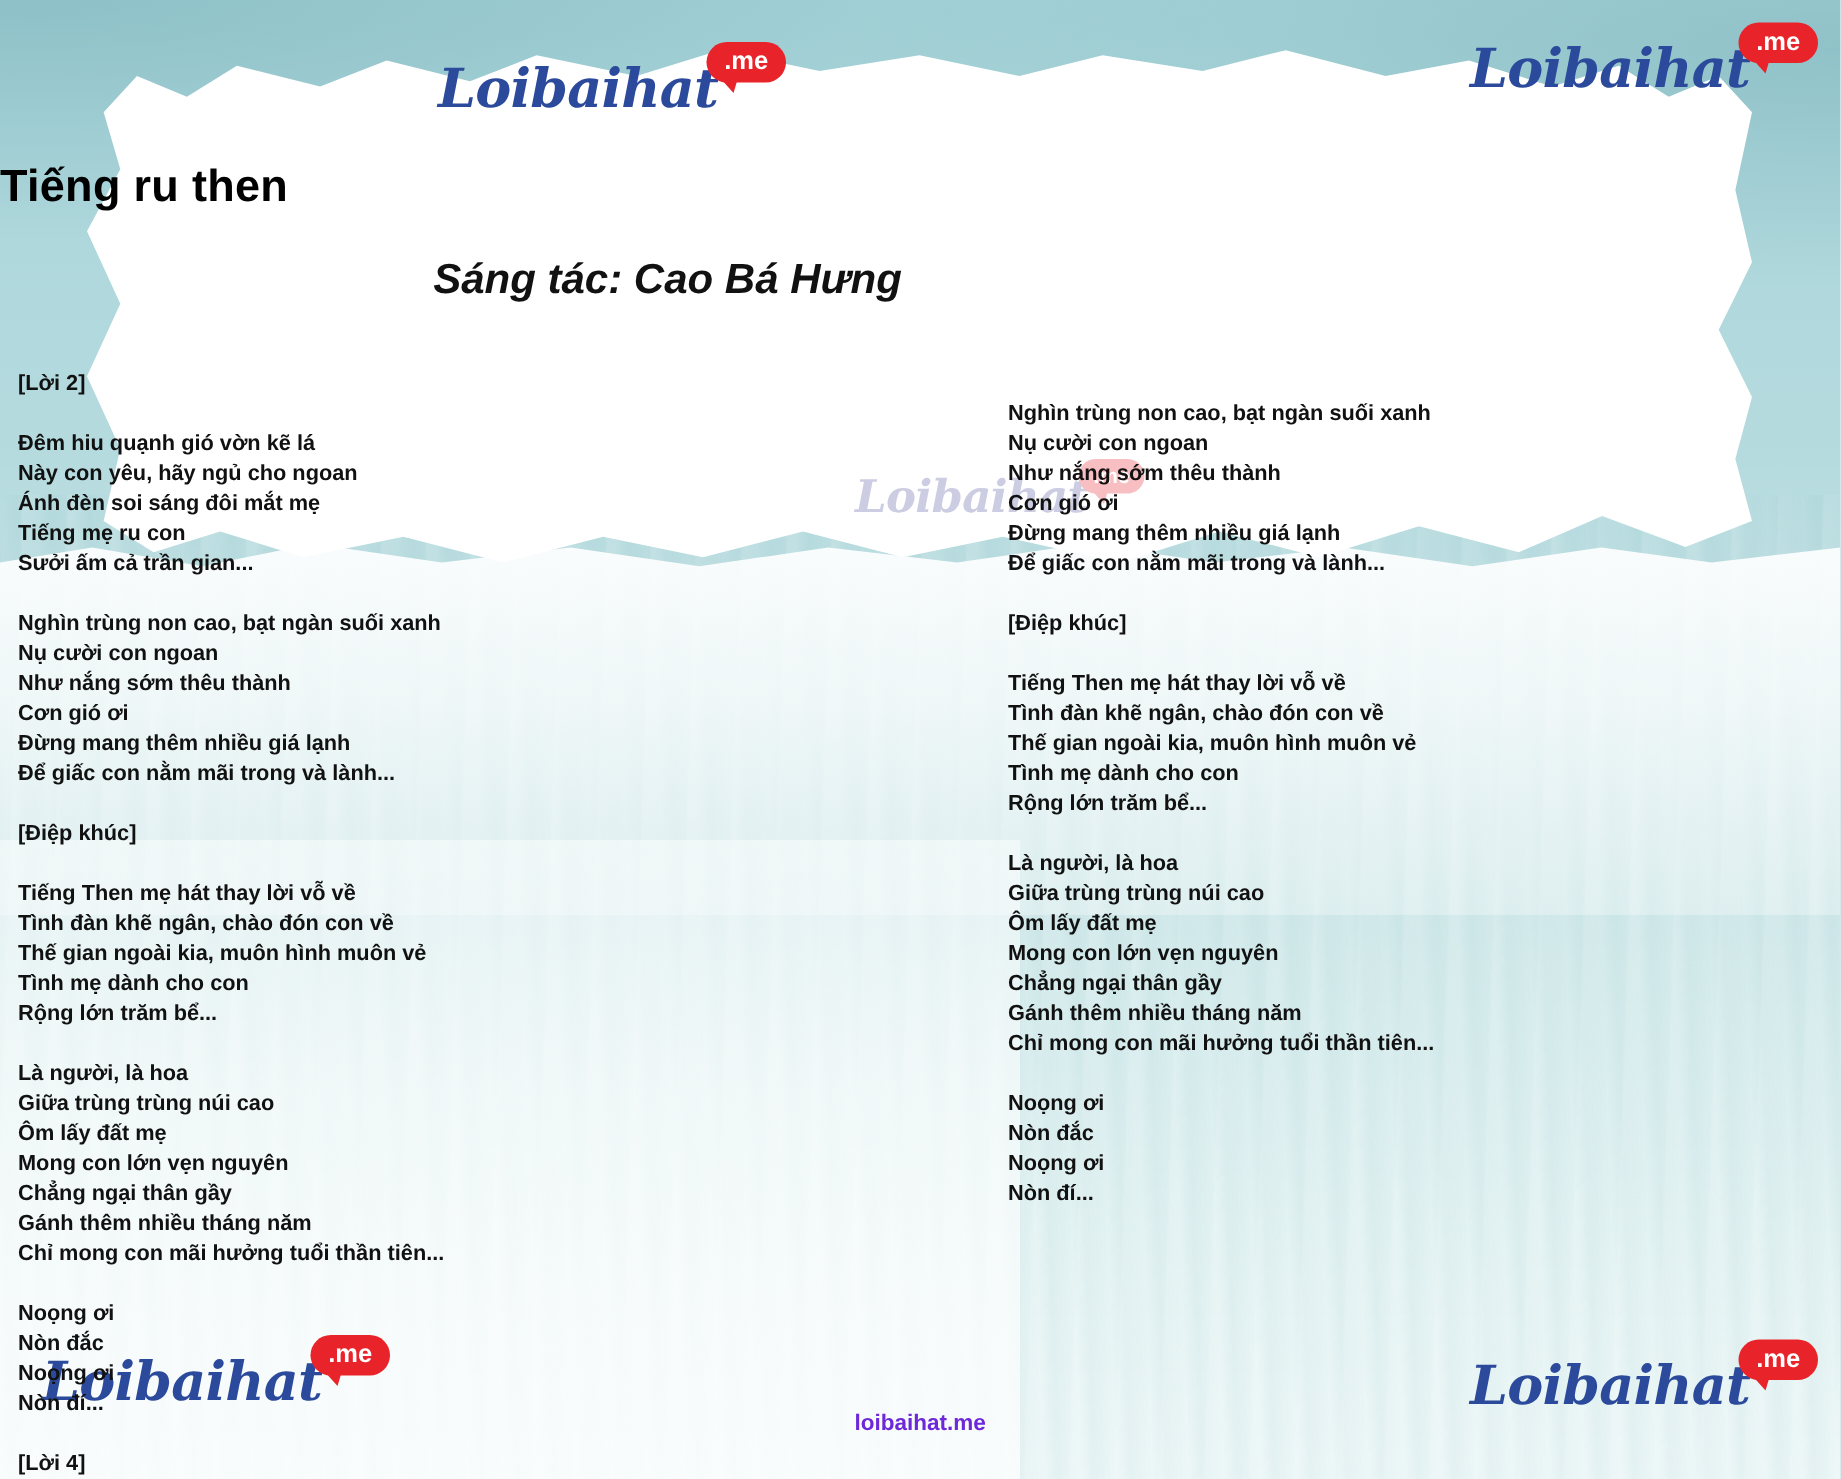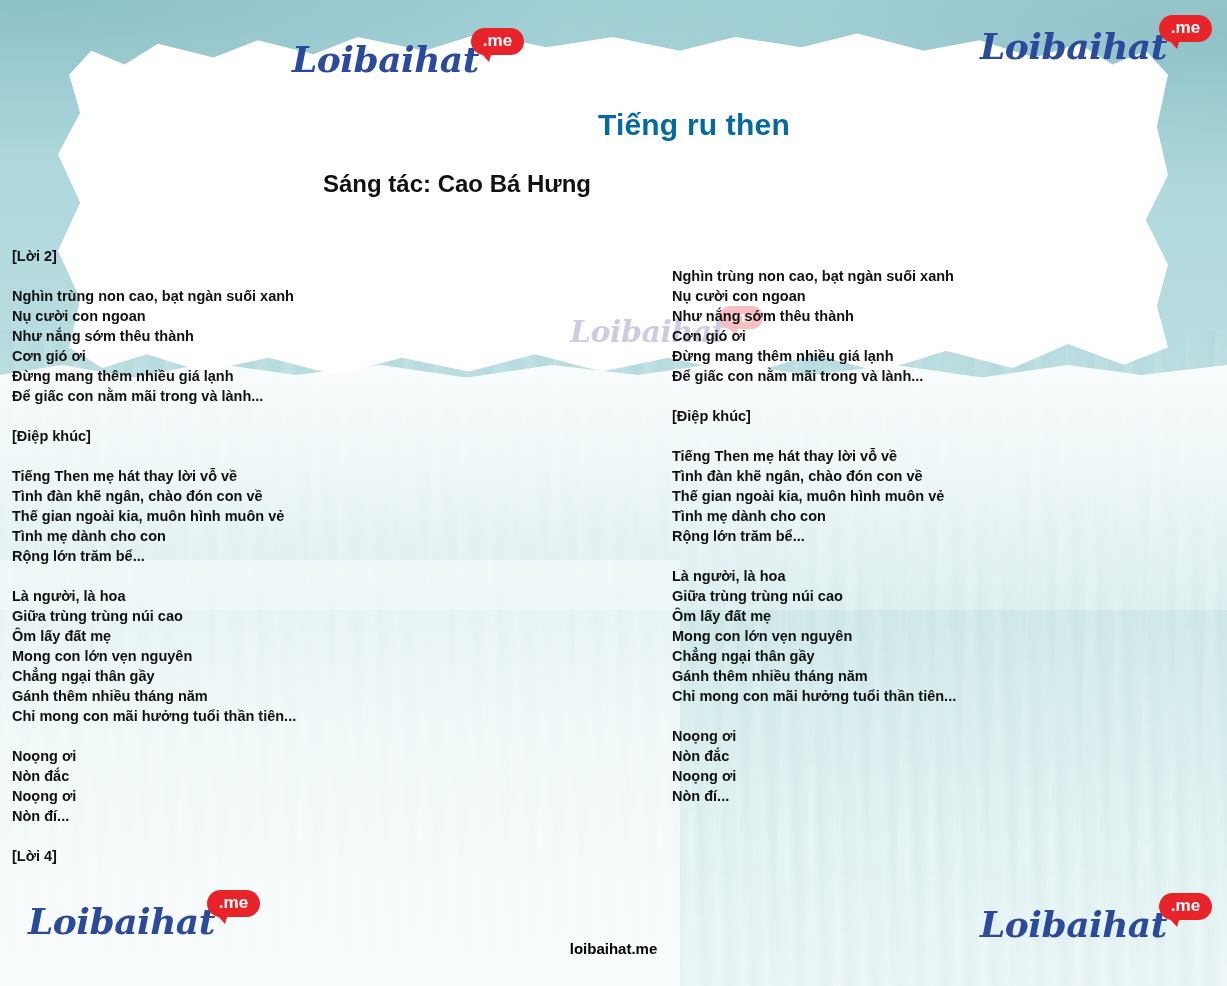--- a/index.html
+++ b/index.html
@@ -158,35 +158,35 @@
   
   #logo-bottom-right { left: 980px; top: 903px; }
   #logo-bottom-right .wordmark { font-size: 36px; }
   #logo-bottom-right .bubble { font-size: 17px; padding: 3px 12px 4px; margin-left: -8px; margin-top: -10px; }
 
   
   #song-title {
     position: absolute;
     left: 0; top: 108px;
     width: 790px;
-    text-align: right;
+    text-align: left;
     font-size: 30px;
     font-weight: 700;
-    color: #0369a1;
+    color: #000000;
     letter-spacing: .2px;
   }
   #song-author {
     position: absolute;
     left: 0; top: 170px;
     width: 890px;
     text-align: center;
-    font-size: 24px;
-    font-weight: 700;
+    font-size: 28px;
+    font-weight: 700;
+    font-style: italic;
     color: #111111;
-    padding-left: 12px;
   }
 
   
   .col {
     position: absolute;
     font-size: 14.5px;
     font-weight: 700;
     color: #111111;
     line-height: 20px;
     white-space: pre-wrap;
@@ -197,21 +197,21 @@
   .block { margin: 0 0 20px 0; }
   .block:last-child { margin-bottom: 0; }
 
   #site-footer {
     position: absolute;
     left: 0; top: 940px;
     width: 1227px;
     text-align: center;
     font-size: 15px;
     font-weight: 700;
-    color: #000000;
+    color: #6d28d9;
   }
 </style>
 </head>
 <body>
 
 <div id="page">
 
   <div class="bg-base"></div>
   <div class="bg-dark-top"></div>
   <div class="bg-wash-1"></div>
@@ -242,21 +242,25 @@
   </div>
 
   <div class="logo" id="logo-bottom-right">
     <span class="wordmark">Loibaihat</span>
     <span class="bubble">.me</span>
   </div>
 
   <div id="song-title">Tiếng ru then</div>
   <div id="song-author">Sáng tác: Cao Bá Hưng</div>
 
-  <div class="col" id="lyrics-col-left"><div class="block">[Lời 2]</div><div class="block">Nghìn trùng non cao, bạt ngàn suối xanh
+  <div class="col" id="lyrics-col-left"><div class="block">[Lời 2]</div><div class="block">Đêm hiu quạnh gió vờn kẽ lá
+Này con yêu, hãy ngủ cho ngoan
+Ánh đèn soi sáng đôi mắt mẹ
+Tiếng mẹ ru con
+Sưởi ấm cả trần gian...</div><div class="block">Nghìn trùng non cao, bạt ngàn suối xanh
 Nụ cười con ngoan
 Như nắng sớm thêu thành
 Cơn gió ơi
 Đừng mang thêm nhiều giá lạnh
 Để giấc con nằm mãi trong và lành...</div><div class="block">[Điệp khúc]</div><div class="block">Tiếng Then mẹ hát thay lời vỗ về
 Tình đàn khẽ ngân, chào đón con về
 Thế gian ngoài kia, muôn hình muôn vẻ
 Tình mẹ dành cho con
 Rộng lớn trăm bể...</div><div class="block">Là người, là hoa
 Giữa trùng trùng núi cao

